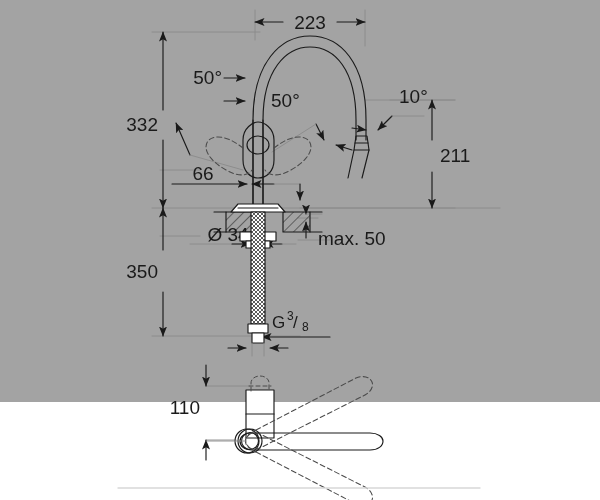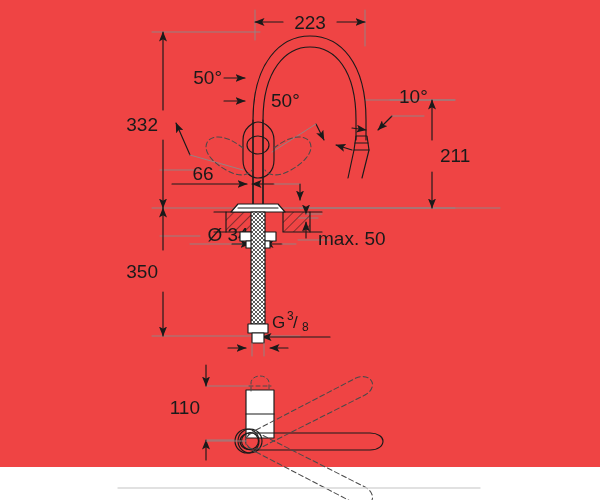--- a/index.html
+++ b/index.html
@@ -2,21 +2,21 @@
 <html><head>
 <meta charset="utf-8">
 <style>
   html,body{margin:0;padding:0;}
   body{
     width:600px;height:500px;
     background:#ffffff;
     font-family:"Liberation Sans", sans-serif;
     overflow:hidden;
   }
-  #stage{position:relative;width:600px;height:467px;background:#ef4444;}
+  #stage{position:relative;width:600px;height:402px;background:#a3a3a3;}
   #drawing{position:absolute;left:0;top:0;width:600px;height:500px;}
   .dimtext{
     font-family:"Liberation Sans", sans-serif;
     font-size:19px;
     fill:#1a1a1a;
   }
   .dimtext.small{font-size:12px;}
   .dimtext.mid{font-size:17px;}
 </style>
 </head>

